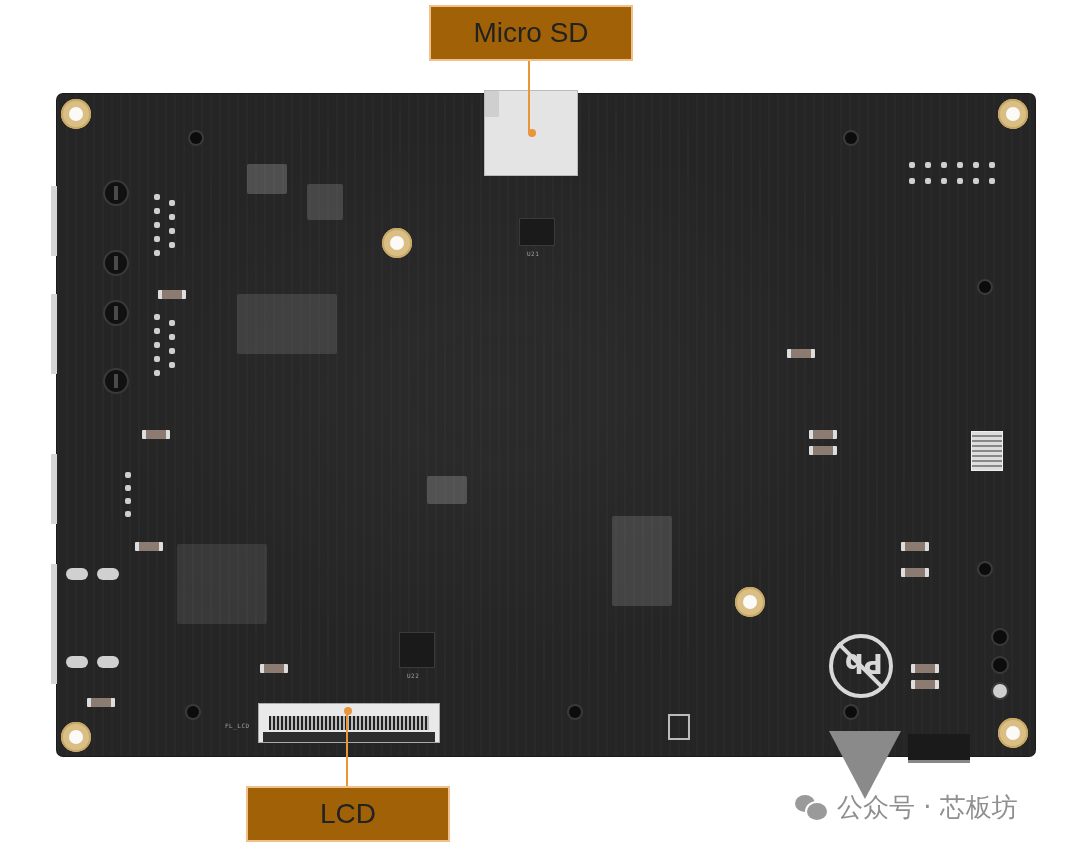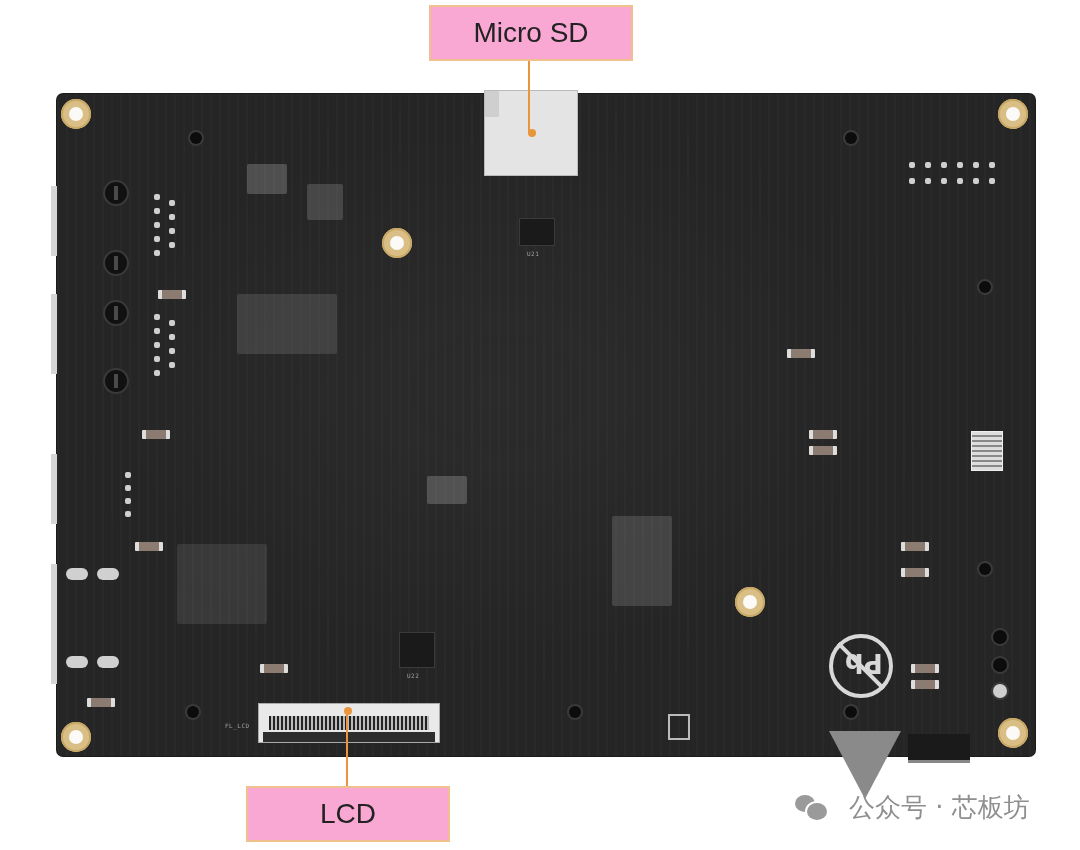--- a/index.html
+++ b/index.html
@@ -16,34 +16,34 @@
   .cap{position:absolute;width:20px;height:9px;background:#8b7b70;border-left:4px solid #ddd;border-right:4px solid #ddd;border-radius:1px;}
   .silk{position:absolute;color:#bdbdbd;font-size:6px;font-family:"DejaVu Sans Mono",monospace;letter-spacing:0.5px;opacity:0.8;}
   .ic{position:absolute;background:#1a1a1a;border:1px solid #3a3a3a;}
   .sd{position:absolute;left:484px;top:90px;width:92px;height:84px;background:#e4e4e4;border:1px solid #bbb;}
   .sd .tab{position:absolute;left:0;top:0;width:14px;height:26px;background:#cfcfcf;}
   .sd .dot{position:absolute;left:43px;top:38px;width:8px;height:8px;border-radius:50%;background:#e8953c;}
   .fpc{position:absolute;left:258px;top:703px;width:180px;height:38px;background:#e9e9e9;border:1px solid #aaa;}
   .fpc .teeth{position:absolute;left:10px;top:12px;width:160px;height:14px;background:repeating-linear-gradient(90deg,#222 0 2px,#bbb 2px 4px);}
   .fpc .bar{position:absolute;left:4px;top:28px;width:172px;height:10px;background:#2e2e2e;}
   .fpc .dot{position:absolute;left:85px;top:3px;width:8px;height:8px;border-radius:50%;background:#e8953c;}
-  .callout{position:absolute;border:2px solid #f0c18c;background:#f9a8d4;display:flex;align-items:center;justify-content:center;color:#222;font-size:28px;font-family:"Liberation Sans",sans-serif;}
+  .callout{position:absolute;border:2px solid #f0c18c;background:#a16207;display:flex;align-items:center;justify-content:center;color:#222;font-size:28px;font-family:"Liberation Sans",sans-serif;}
   .leader{position:absolute;width:2px;background:#e8953c;}
   .eth{position:absolute;width:22px;height:22px;border-radius:50%;background:#111;box-shadow:0 0 0 2px #3a3a3a;}
   .eth::after{content:"";position:absolute;left:9px;top:4px;width:4px;height:14px;background:#4a4a4a;}
   .edge{position:absolute;width:6px;background:#d6d6d6;}
   .oval{position:absolute;width:22px;height:12px;border-radius:6px;background:#d0d0d0;}
   .qr{position:absolute;left:914px;top:337px;width:30px;height:38px;background:
      repeating-linear-gradient(0deg,#ddd 0 3px,#888 3px 5px),#ccc;border:1px solid #eee;}
   .nopb{position:absolute;left:772px;top:540px;width:64px;height:64px;border:4px solid #d8d8d8;border-radius:50%;box-sizing:border-box;}
   .nopb::after{content:"";position:absolute;left:26px;top:-4px;width:4px;height:64px;background:#d8d8d8;transform:rotate(-45deg);}
   .nopb span{position:absolute;left:12px;top:10px;font-size:26px;color:#d8d8d8;font-weight:bold;transform:rotate(180deg);}
   .tri{position:absolute;left:772px;top:637px;width:0;height:0;border-left:36px solid transparent;border-right:36px solid transparent;border-top:68px solid #8a8a8a;}
   .bin{position:absolute;left:611px;top:620px;width:22px;height:26px;border:2px solid #bbb;box-sizing:border-box;}
-  .watermark{position:absolute;left:795px;top:790px;display:flex;align-items:center;gap:20px;color:#8f8f8f;font-size:26px;font-family:"DejaVu Sans",sans-serif;}
+  .watermark{position:absolute;left:795px;top:790px;display:flex;align-items:center;gap:8px;color:#8f8f8f;font-size:26px;font-family:"DejaVu Sans",sans-serif;}
   .wx{position:relative;width:34px;height:26px;}
   .wx .b1{position:absolute;left:0;top:0;width:20px;height:17px;border-radius:50%;background:#9a9a9a;}
   .wx .b2{position:absolute;left:12px;top:8px;width:20px;height:17px;border-radius:50%;background:#9a9a9a;box-shadow:0 0 0 2px #fff;}
   .usbport{position:absolute;left:908px;top:734px;width:62px;height:26px;background:#1a1a1a;border-bottom:3px solid #888;}
 </style>
 </head>
 <body>
 
 <div class="board">
 

